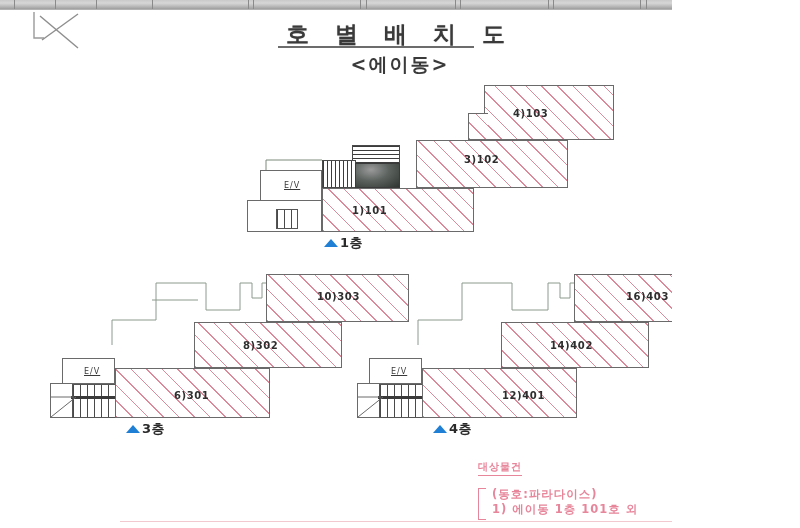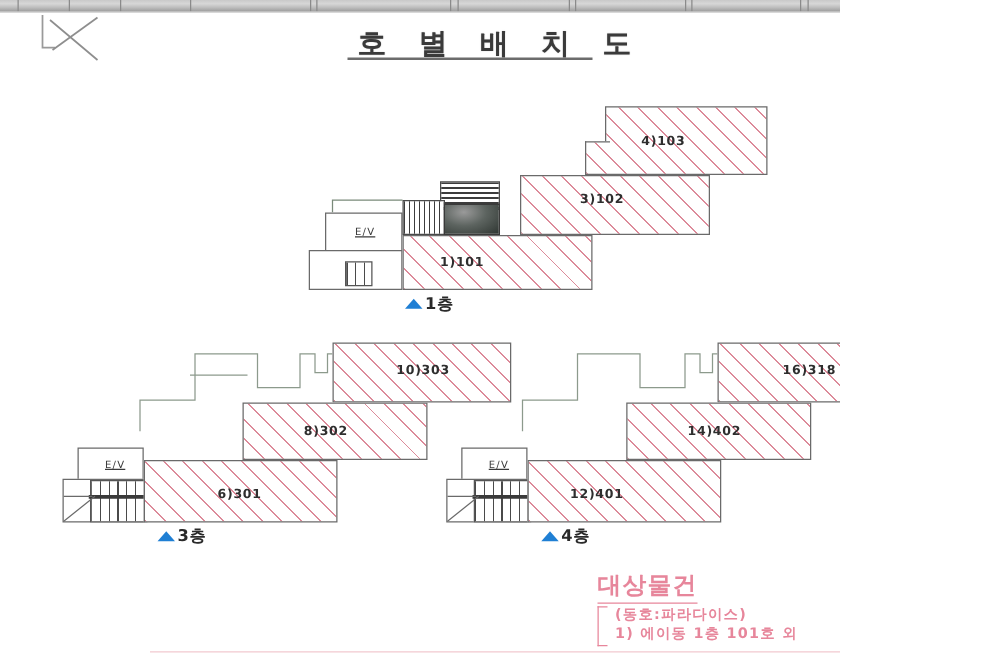--- a/index.html
+++ b/index.html
@@ -78,23 +78,23 @@
   .stair-bar{position:absolute;background:#3a3a3a;}
 
   
   .floor-marker{position:absolute;display:flex;align-items:center;gap:2px;}
   .tri{width:0;height:0;border-left:7px solid transparent;border-right:7px solid transparent;
        border-bottom:8px solid #1f7fd4;}
   .floor-text{font-size:13px;font-weight:700;color:#2a2a2a;letter-spacing:.5px;white-space:nowrap;}
 
   
   .legend{position:absolute;left:478px;top:455px;color:#e7869b;}
-  .legend-title{font-size:19px;font-weight:700;letter-spacing:1px;color:#e7869b;
+  .legend-title{font-size:10px;font-weight:700;letter-spacing:1px;color:#e7869b;
     border-bottom:1.5px solid #e7869b;display:inline-block;padding-bottom:1px;}
-  .legend-body{margin-top:1px;position:relative;padding-left:14px;}
+  .legend-body{margin-top:11px;position:relative;padding-left:14px;}
   .legend-bracket{position:absolute;left:0;top:1px;width:7px;height:30px;
     border-left:1.5px solid #e7869b;border-top:1.5px solid #e7869b;border-bottom:1.5px solid #e7869b;}
   .legend-line{font-size:11.5px;letter-spacing:1px;color:#e7869b;line-height:15px;white-space:nowrap;font-weight:600;}
 </style>
 </head>
 <body>
 
 <div id="page">
 
   <div class="scanbar">
@@ -120,20 +120,21 @@
   <svg class="corner-x" viewBox="0 0 60 44">
     <path d="M2 2 L2 28 L12 28" stroke="#9a9a9a" stroke-width="1.4" fill="none"></path>
     <line x1="8" y1="6" x2="46" y2="38" stroke="#8e8e8e" stroke-width="1.4"></line>
     <line x1="46" y1="4" x2="10" y2="30" stroke="#8e8e8e" stroke-width="1.4"></line>
   </svg>
 
   <div class="pinkline"></div>
 
   <div class="title">호 별 배 치 도</div>
   <div class="title-ul"></div>
+  <div class="subtitle">&lt;에이동&gt;</div>
 
   <svg class="outline-svg">
 
     <path d="M266 170 L266 160 L322 160" stroke="#7a8a7a" stroke-width="1" fill="none"></path>
 
     <path d="M112 345 L112 320 L156 320 L156 283 L206 283 L206 310 L240 310
              L240 283 L252 283 L252 298 L262 298 L262 283 L266 283" stroke="#8c9a8c" stroke-width="1" fill="none"></path>
     <path d="M152 300 L198 300" stroke="#8c9a8c" stroke-width="1" fill="none"></path>
 
     <path d="M418 345 L418 320 L462 320 L462 283 L512 283 L512 310 L548 310
@@ -203,27 +204,27 @@
 
     <div class="plainbox" style="left:357px;top:383px;width:68px;height:35px;"></div>
     <div class="stair-grid" style="left:379px;top:384px;width:44px;height:34px;"></div>
     <div class="stair-bar" style="left:378px;top:396px;width:46px;height:3px;"></div>
     <svg style="position:absolute;left:357px;top:383px;width:68px;height:35px;">
       <line x1="1" y1="34" x2="26" y2="14" stroke="#6a6a6a" stroke-width="1"></line>
       <line x1="1" y1="14" x2="24" y2="14" stroke="#6a6a6a" stroke-width="1"></line>
     </svg>
 
     <div class="unit" style="left:422px;top:368px;width:155px;height:50px;"></div>
-    <div class="unit-label" style="left:456px;top:390px;">12)401</div>
+    <div class="unit-label" style="left:502px;top:390px;">12)401</div>
 
     <div class="unit" style="left:501px;top:322px;width:148px;height:46px;"></div>
     <div class="unit-label" style="left:550px;top:340px;">14)402</div>
 
     <div class="unit" style="left:574px;top:274px;width:143px;height:48px;"></div>
-    <div class="unit-label" style="left:626px;top:291px;">16)318</div>
+    <div class="unit-label" style="left:626px;top:291px;">16)403</div>
 
     <div class="floor-marker" style="left:433px;top:420px;">
       <span class="tri"></span>
       <span class="floor-text">4층</span>
     </div>
   </div>
 
   <div class="legend">
     <div class="legend-title">대상물건</div>
     <div class="legend-body">

